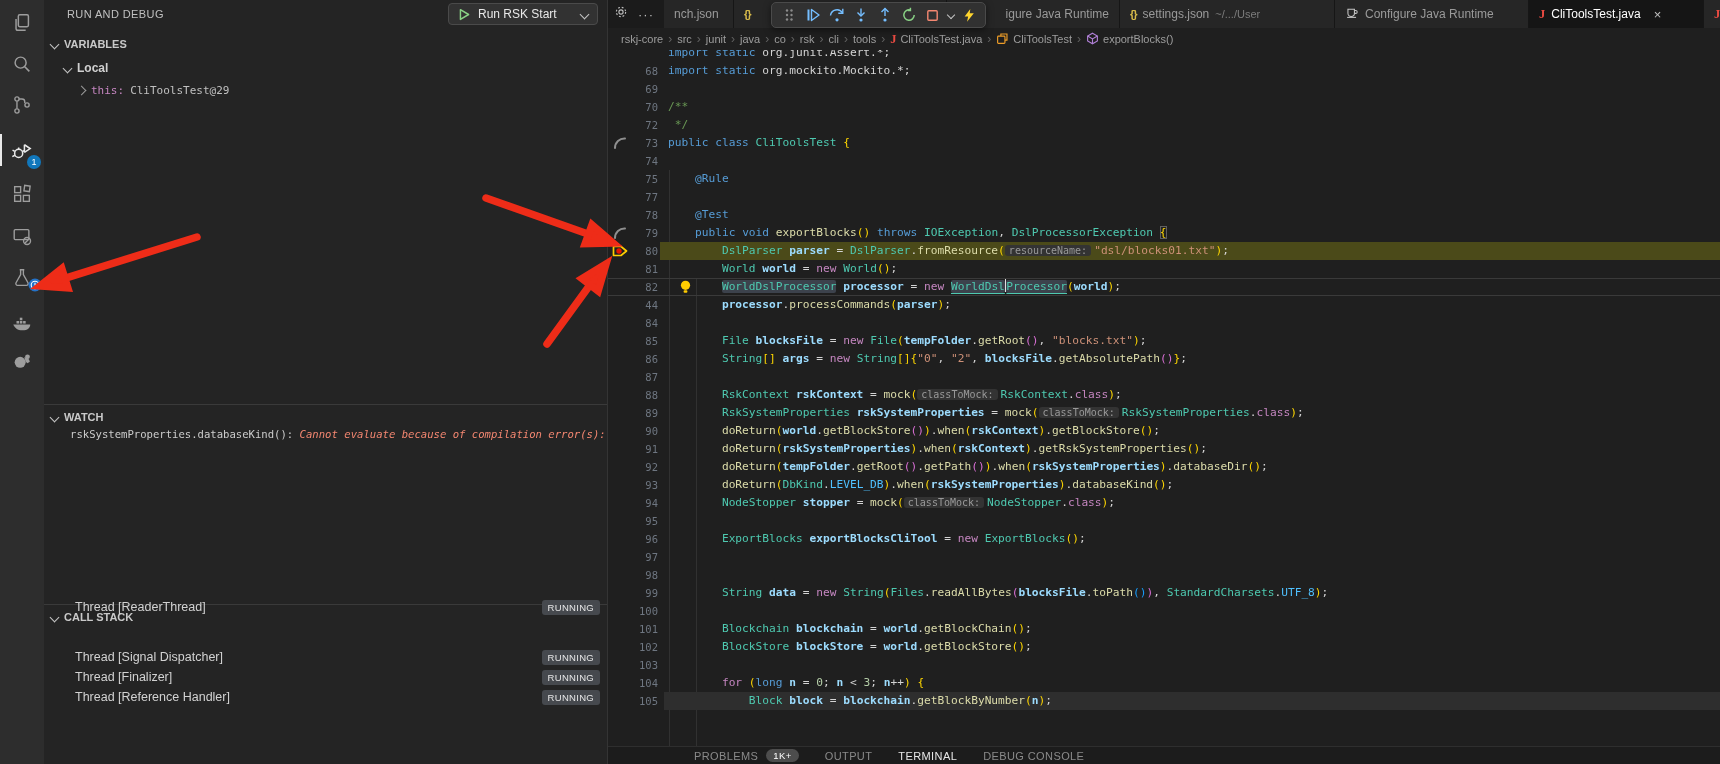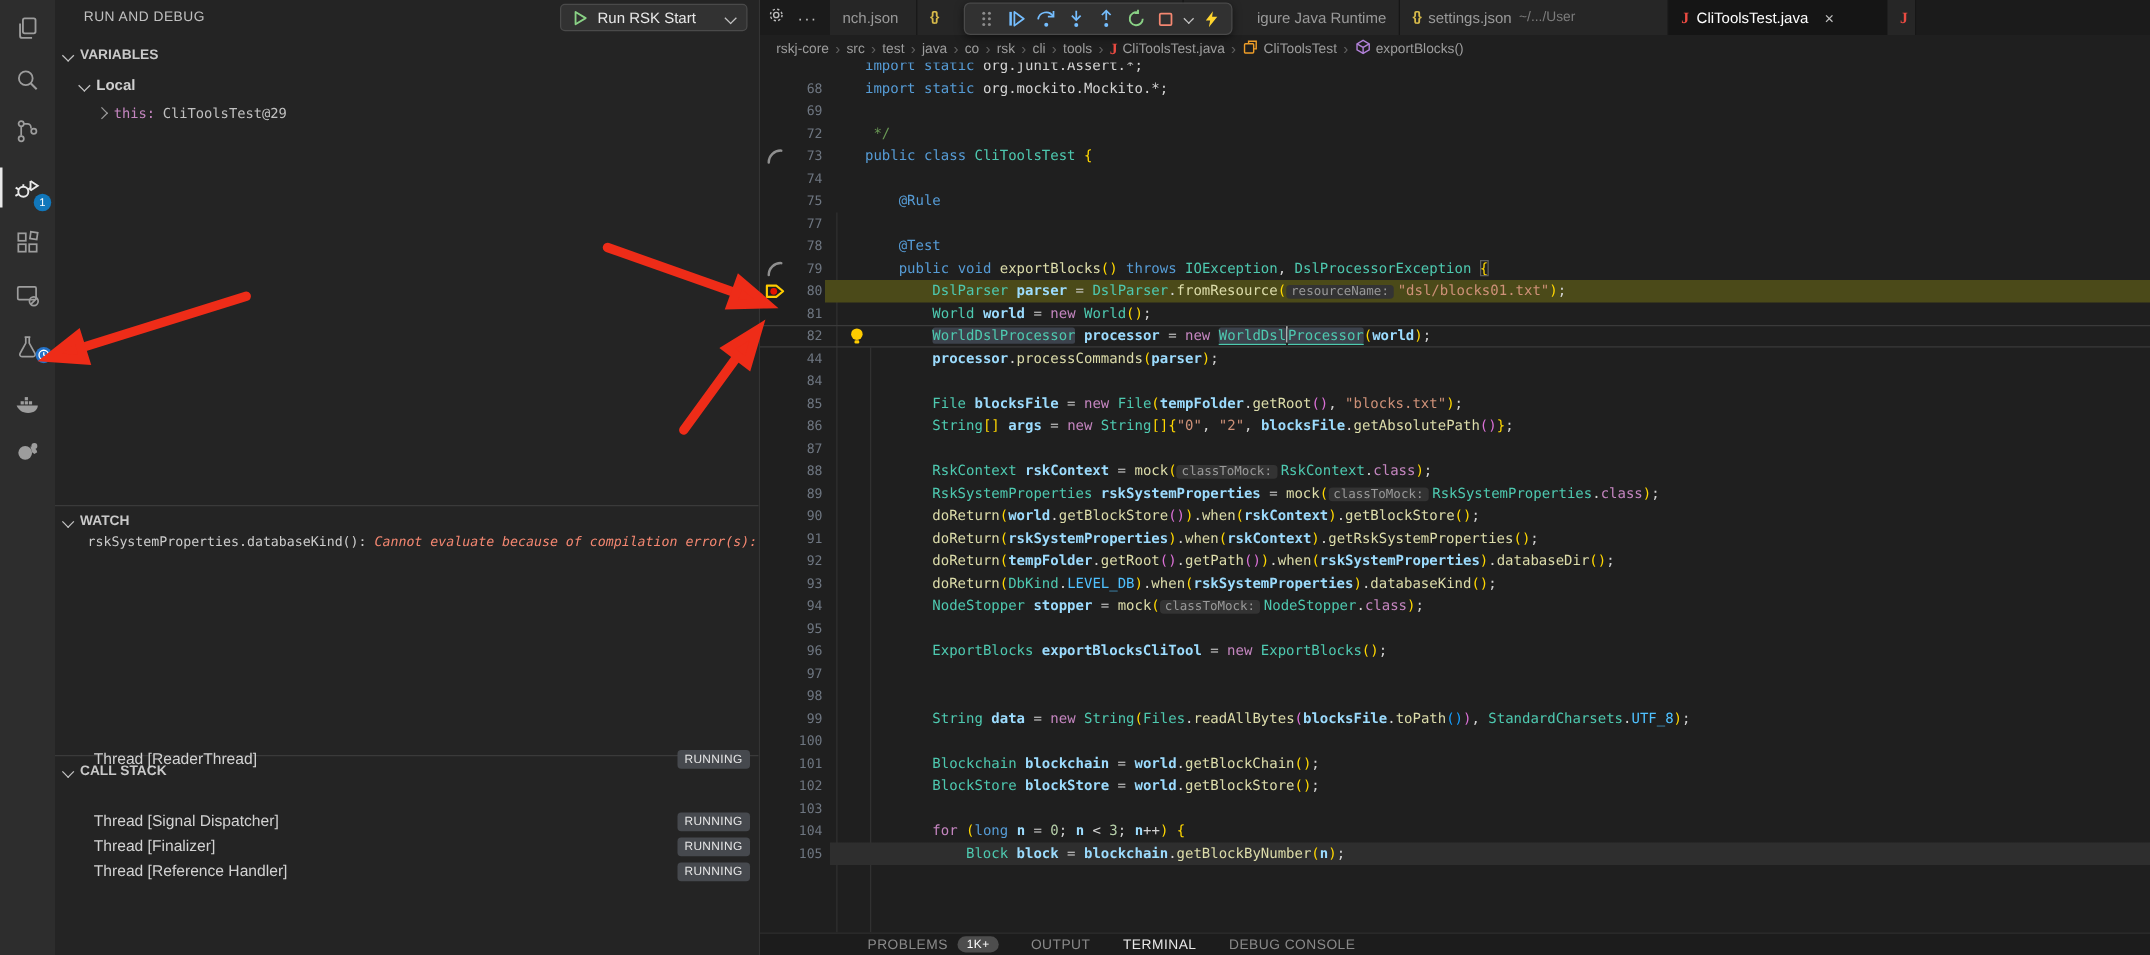--- a/index.html
+++ b/index.html
@@ -65,21 +65,21 @@
             font-family:"DejaVu Sans Mono",monospace;font-size:11.2px;color:#d4d4d4;}
   .guide{position:absolute;width:1px;background:#313131;}
   .lines{position:absolute;top:-6px;left:0;right:0;}
   .line{position:relative;height:18px;line-height:18px;}
   .line.exec{background:linear-gradient(90deg,transparent 52px,#4b4a19 52px);}
   .line.cursor{box-shadow:inset 0 1px 0 #3a3a3a, inset 0 -1px 0 #3a3a3a;}
   .line.band{background:linear-gradient(90deg,transparent 56px,#2e2e2e 56px);}
   .lnum{position:absolute;left:16px;width:34px;text-align:right;color:#6e7681;font-size:10.5px;}
   .gicon{position:absolute;left:4px;top:1px;}
   .lbulb{position:absolute;left:71px;top:2px;}
-  .ltext{position:absolute;left:60px;white-space:pre;margin-left:24px;}
+  .ltext{position:absolute;left:60px;white-space:pre;}
   .tk-k{color:#569cd6;} .tk-c{color:#c586c0;} .tk-t{color:#4ec9b0;}
   .tk-v{color:#9cdcfe;font-weight:bold;} .tk-d{color:#9cdcfe;font-weight:bold;}
   .tk-f{color:#dcdcaa;} .tk-s{color:#ce9178;} .tk-m{color:#6a9955;} .tk-n{color:#b5cea8;}
   .tk-g{color:#ffd700;} .tk-u{color:#da70d6;} .tk-b{color:#179fff;}
   .tk-e{color:#4fc1ff;} .tk-a{color:#569cd6;text-align:center;}
   .tk-h{color:#999;background:#333;border-radius:3px;padding:0 4px;margin-right:3px;font-size:10px;}
   .tk-o{background:#3c424c;border-radius:2px;}
   .tk-u2{text-decoration:underline;text-underline-offset:2.5px;}
   .tk-bm{outline:1px solid #606060;outline-offset:-1px;}
   .caret{display:inline-block;width:1.5px;height:13px;background:#e0e0e0;vertical-align:-2px;}
@@ -249,20 +249,28 @@
             <span></span>
           </div>
           <div class="tab clipL" style="width: 173px;">
             <span>igure Java Runtime</span>
           </div>
           <div class="tab" style="width: 215px;">
             <span class="ic-json">{}</span>
             <span>settings.json</span>
             <span class="sec2">~/.../User</span>
           </div>
+          <div class="tab" style="width: 194px;">
+            <span><svg width="14" height="13" viewBox="0 0 16 16" fill="none" stroke="#c5c5c5" stroke-width="1.3">
+                <path d="M3 4 h8 v5 a4 4 0 0 1 -8 0 z"></path>
+                <path d="M11 5.5 h1.6 a1.8 1.8 0 0 1 0 3.6 H11"></path>
+                <path d="M2 14 h11"></path>
+              </svg></span>
+            <span>Configure Java Runtime</span>
+          </div>
           <div class="tab active" style="width: 175px;">
             <span class="ic-java">J</span>
             <span>CliToolsTest.java</span>
             <span class="close">×</span>
           </div>
           <div class="tab" style="width: 23px;">
             <span class="ic-java">J</span>
             <span></span>
           </div>
         </div>
@@ -330,21 +338,21 @@
     <div class="crumbs" id="crumbs">
         <span class="crumb">
           <span>rskj-core</span>
         </span>
         <span class="crumb-sep">›</span>
         <span class="crumb">
           <span>src</span>
         </span>
         <span class="crumb-sep">›</span>
         <span class="crumb">
-          <span>test</span>
+          <span>junit</span>
         </span>
         <span class="crumb-sep">›</span>
         <span class="crumb">
           <span>java</span>
         </span>
         <span class="crumb-sep">›</span>
         <span class="crumb">
           <span>co</span>
         </span>
         <span class="crumb-sep">›</span>
@@ -390,20 +398,24 @@
             <span class="lnum"></span>
             <span class="ltext"><span class="tk-k">import</span><span> </span><span class="tk-k">static</span><span> org.junit.Assert.*;</span></span>
           </div>
           <div class="line">
             <span class="lnum">68</span>
             <span class="ltext"><span class="tk-k">import</span><span> </span><span class="tk-k">static</span><span> org.mockito.Mockito.*;</span></span>
           </div>
           <div class="line">
             <span class="lnum">69</span>
             <span class="ltext"></span>
+          </div>
+          <div class="line">
+            <span class="lnum">70</span>
+            <span class="ltext"><span class="tk-m">/**</span></span>
           </div>
           <div class="line">
             <span class="lnum">72</span>
             <span class="ltext"><span class="tk-m"> */</span></span>
           </div>
           <div class="line">
             <span class="gicon"><svg width="16" height="16" viewBox="0 0 16 16">
                 <path d="M3 13 A 9.5 9.5 0 0 1 13 3.5" fill="none" stroke="#8f8f8f" stroke-width="2" stroke-linecap="round"></path>
               </svg></span>
             <span class="lnum">73</span>

